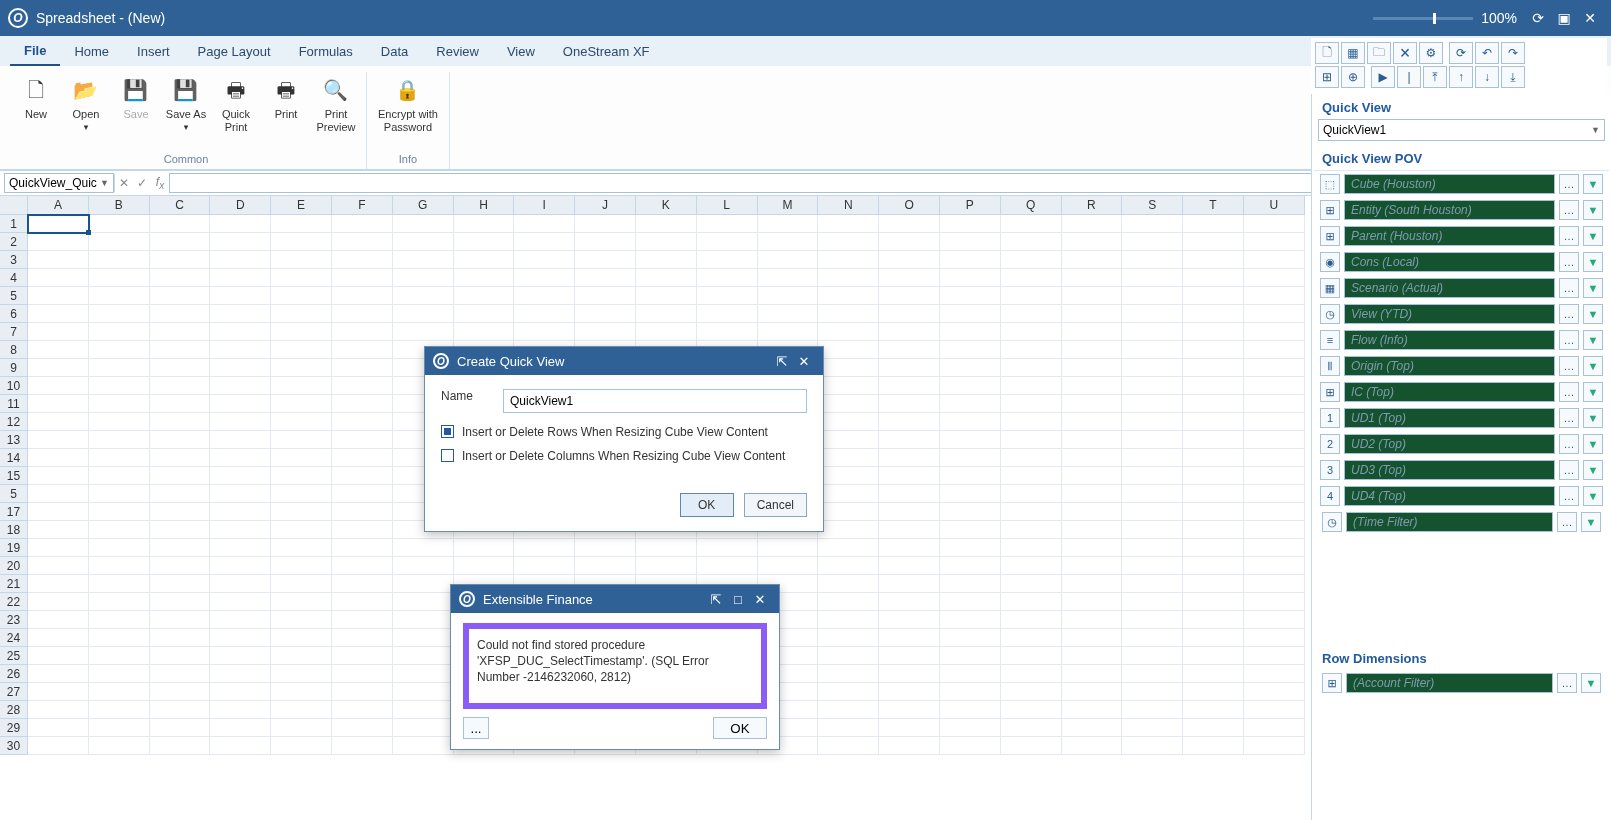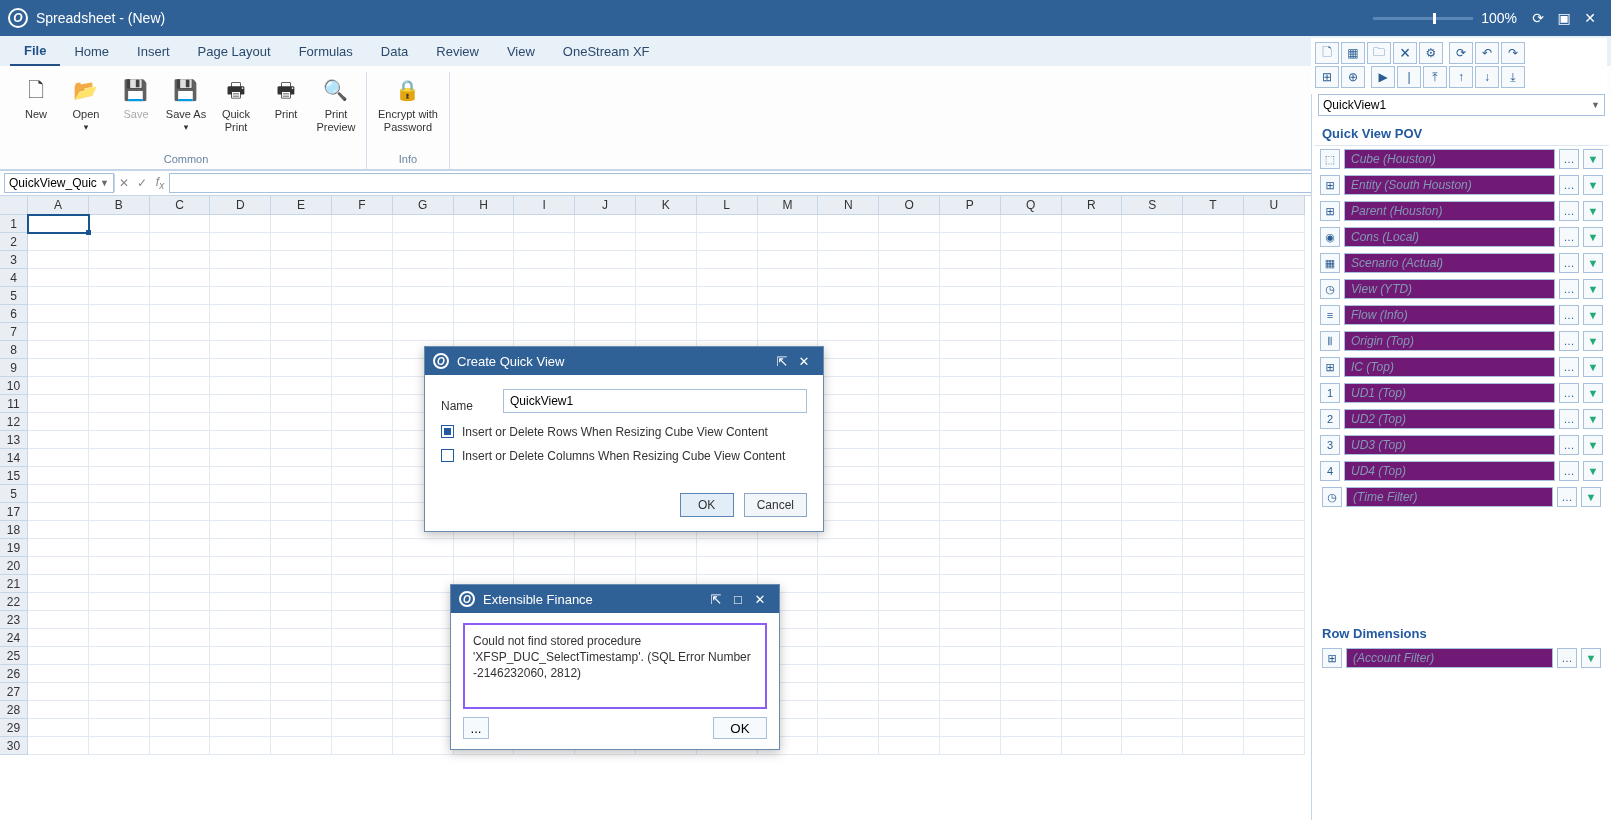--- a/index.html
+++ b/index.html
@@ -56,41 +56,41 @@
 .cells .cell.selected { outline: 2px solid #1a5490; outline-offset:-1px; position:relative; }
 .cells .cell.selected::after { content:""; position:absolute; right:-3px; bottom:-3px; width:5px; height:5px; background:#1a5490;}
 
 
 .right-panel { position:absolute; top: 94px; right:0; width:300px; bottom:0; background:#fff; border-left:1px solid #c5d6e8; overflow:hidden; font-size:12px; }
 .rp-section-title { color:#2259a0; font-weight:bold; padding:6px 10px 4px; font-size:13px; }
 .rp-dd { margin: 0 6px 4px; border:1px solid #a7c0dc; height:22px; display:flex; align-items:center; padding:0 4px; justify-content:space-between; background:#fff; }
 .rp-pov-list { margin: 0 2px; max-height: 360px; overflow-y:auto; border-top: 1px solid #dde7f1; }
 .pov-row { display:flex; align-items:center; height:26px; gap:4px; padding: 0 6px; }
 .pov-row .pv-ico { width:20px; height:20px; border:1px solid #a7c0dc; display:flex; align-items:center; justify-content:center; background:#f6fafd; font-size:11px; color:#2b5d93; }
-.pov-row .pv-text { flex:1; height:20px; border:1px solid #a7c0dc; display:flex; align-items:center; padding:0 6px; color:#8299b3; font-style:italic; background:#701a75; }
+.pov-row .pv-text { flex:1; height:20px; border:1px solid #a7c0dc; display:flex; align-items:center; padding:0 6px; color:#8299b3; font-style:italic; background:#14532d; }
 .pov-row .pv-btn { width:20px; height:20px; border:1px solid #a7c0dc; display:flex; align-items:center; justify-content:center; background:#f6fafd; font-size:11px; color:#2b5d93; cursor:pointer; }
 
 
 .dialog { position:absolute; background:#fff; border:1px solid #6a8bb0; box-shadow: 0 3px 10px rgba(0,0,0,0.25); }
 .dialog .dlg-title { height:28px; background:#2f6196; color:#fff; display:flex; align-items:center; padding: 0 8px; font-size:13px;}
 .dialog .dlg-title .dlg-ico { width:16px; height:16px; border-radius:50%; border:2px solid #fff; margin-right:8px; font-style: italic; font-size:10px; display:flex; align-items:center; justify-content:center; font-weight:bold;}
 .dialog .dlg-title .dlg-spacer { flex:1; }
 .dialog .dlg-title .dlg-tbtn { width:22px; text-align:center; cursor:pointer; }
 .dialog .dlg-body { padding: 14px 16px; font-size:12px; color:#333; }
-.dlg-field { display:flex; align-items:flex-end; margin-bottom: 12px; }
+.dlg-field { display:flex; align-items:flex-start; margin-bottom: 12px; }
 .dlg-field label { width: 62px; }
 .dlg-field input { flex:1; height: 24px; border:1px solid #a7c0dc; padding: 0 6px; font-size:12px; }
 .dlg-check { display:flex; gap:8px; margin-bottom: 10px; }
 .dlg-check .cb { width:13px; height:13px; border:1px solid #2259a0; display:flex; align-items:center; justify-content:center; }
 .dlg-check .cb.checked::after { content:""; width:7px; height:7px; background:#2259a0; }
 .dlg-buttons { display:flex; justify-content:flex-end; gap:10px; padding: 6px 16px 14px; }
 .dlg-buttons button { min-width:54px; height:24px; border:1px solid #88a6c7; background:#f2f6fb; cursor:pointer; font-size:12px; color:#333; padding:0 12px; }
 .dlg-buttons button.primary { background:#e2edf7; border-color:#5b87b7; }
 
-.err-text { border:2px solid #8b5cf6; padding:8px; height:86px; font-size:12px; line-height:16px; color:#333; }
+.err-text { border:6px solid #8b5cf6; padding:8px; height:86px; font-size:12px; line-height:16px; color:#333; }
 .err-buttons { display:flex; justify-content:space-between; padding: 8px 0 2px; }
 .err-buttons .more { width:26px; height:22px; border:1px solid #a7c0dc; background:#f6fafd; cursor:pointer; }
 .err-buttons .ok { width:54px; height:22px; border:1px solid #a7c0dc; background:#f6fafd; cursor:pointer; }
 
 </style>
 </head>
 <body>
 
 <div class="titlebar">
   <div class="app-icon">O</div>
@@ -950,20 +950,21 @@
         <div class="cell"></div>
         <div class="cell"></div>
         <div class="cell"></div>
         <div class="cell"></div>
         <div class="cell"></div>
       </div>
     </div>
 </div>
 
 <div class="right-panel">
+  <div class="rp-section-title">Quick View</div>
   <div class="rp-dd">
     <span>QuickView1</span>
     <span style="font-size:9px;color:#666">▼</span>
   </div>
   <div class="rp-section-title">Quick View POV</div>
   <div class="rp-pov-list" id="povlist">
       <div class="pov-row">
     <div class="pv-ico">⬚</div>
     <div class="pv-text">Cube (Houston)</div>
     <div class="pv-btn">…</div>

